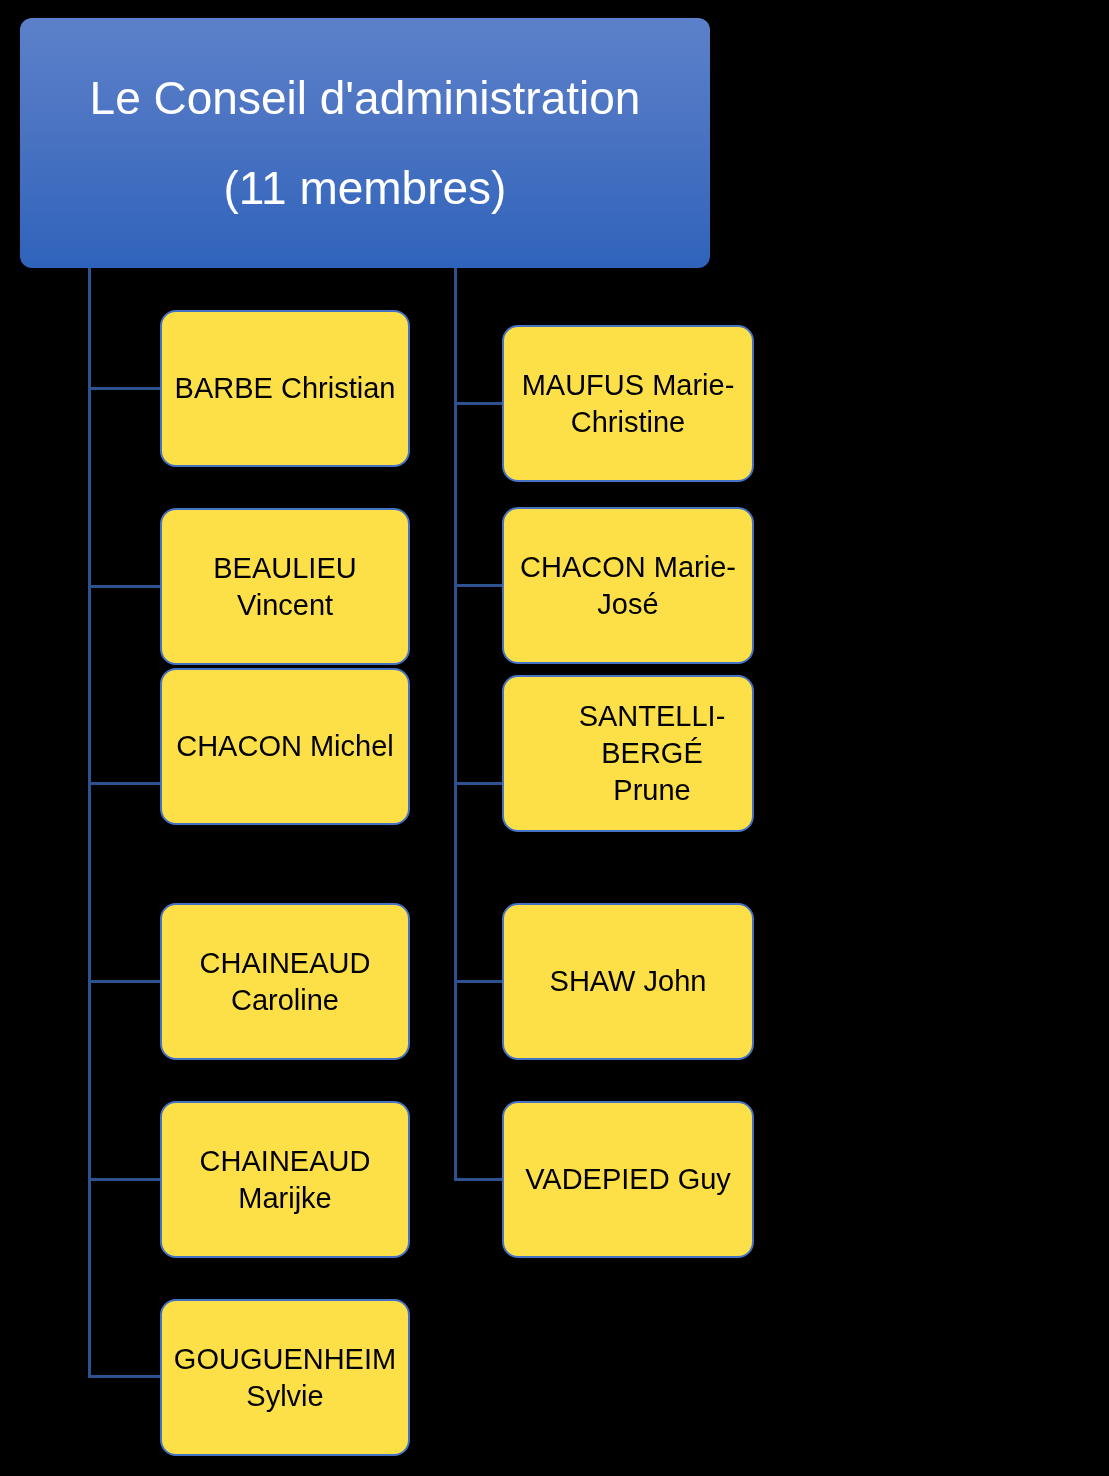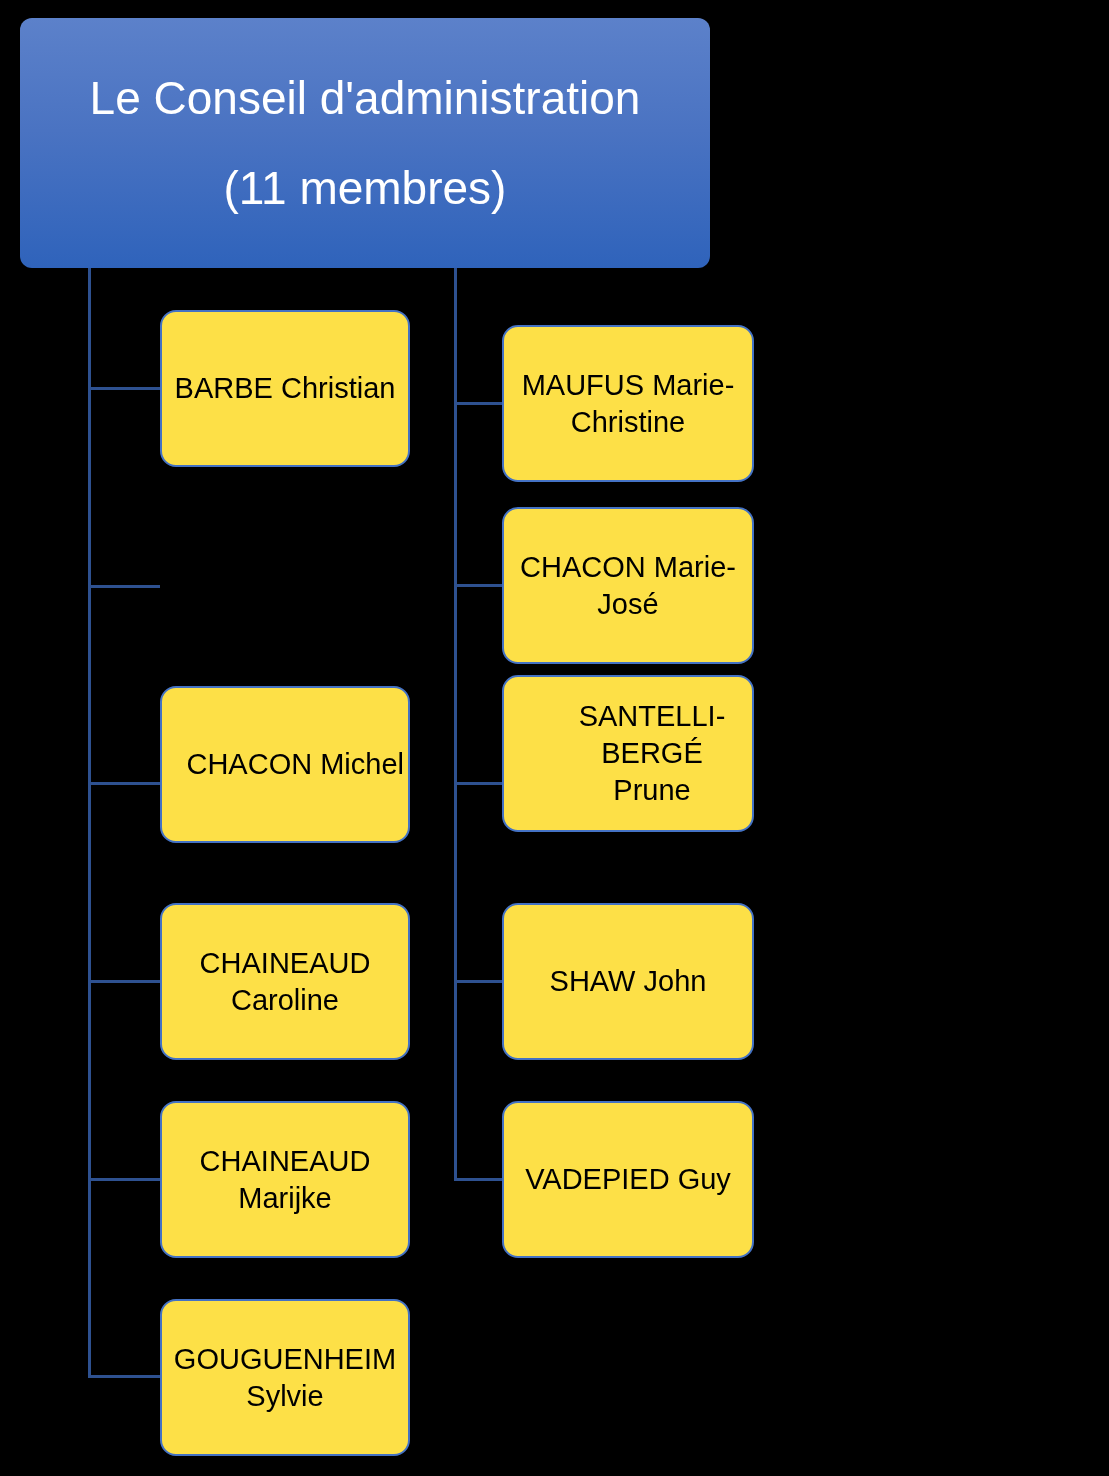--- a/index.html
+++ b/index.html
@@ -88,21 +88,25 @@
   <div class="line h-line" style="left:454px; width:48px; top:1178px;"></div>
 
   <div class="root-box">
     <div class="root-title">Le Conseil d'administration
 (11 membres)</div>
   </div>
 
   <div class="member-box col-left" style="top:310px;">
     <span class="member-name">BARBE Christian</span>
   </div>
-  <div class="member-box col-left" style="top:686px;justify-content:flex-end;">
+  <div class="member-box col-left" style="top:508px;">
+    <span class="member-name">BEAULIEU
+Vincent</span>
+  </div>
+  <div class="member-box col-left" style="top:668px;">
     <span class="member-name">CHACON Michel</span>
   </div>
   <div class="member-box col-left" style="top:903px;">
     <span class="member-name">CHAINEAUD
 Caroline</span>
   </div>
   <div class="member-box col-left" style="top:1101px;">
     <span class="member-name">CHAINEAUD
 Marijke</span>
   </div>

